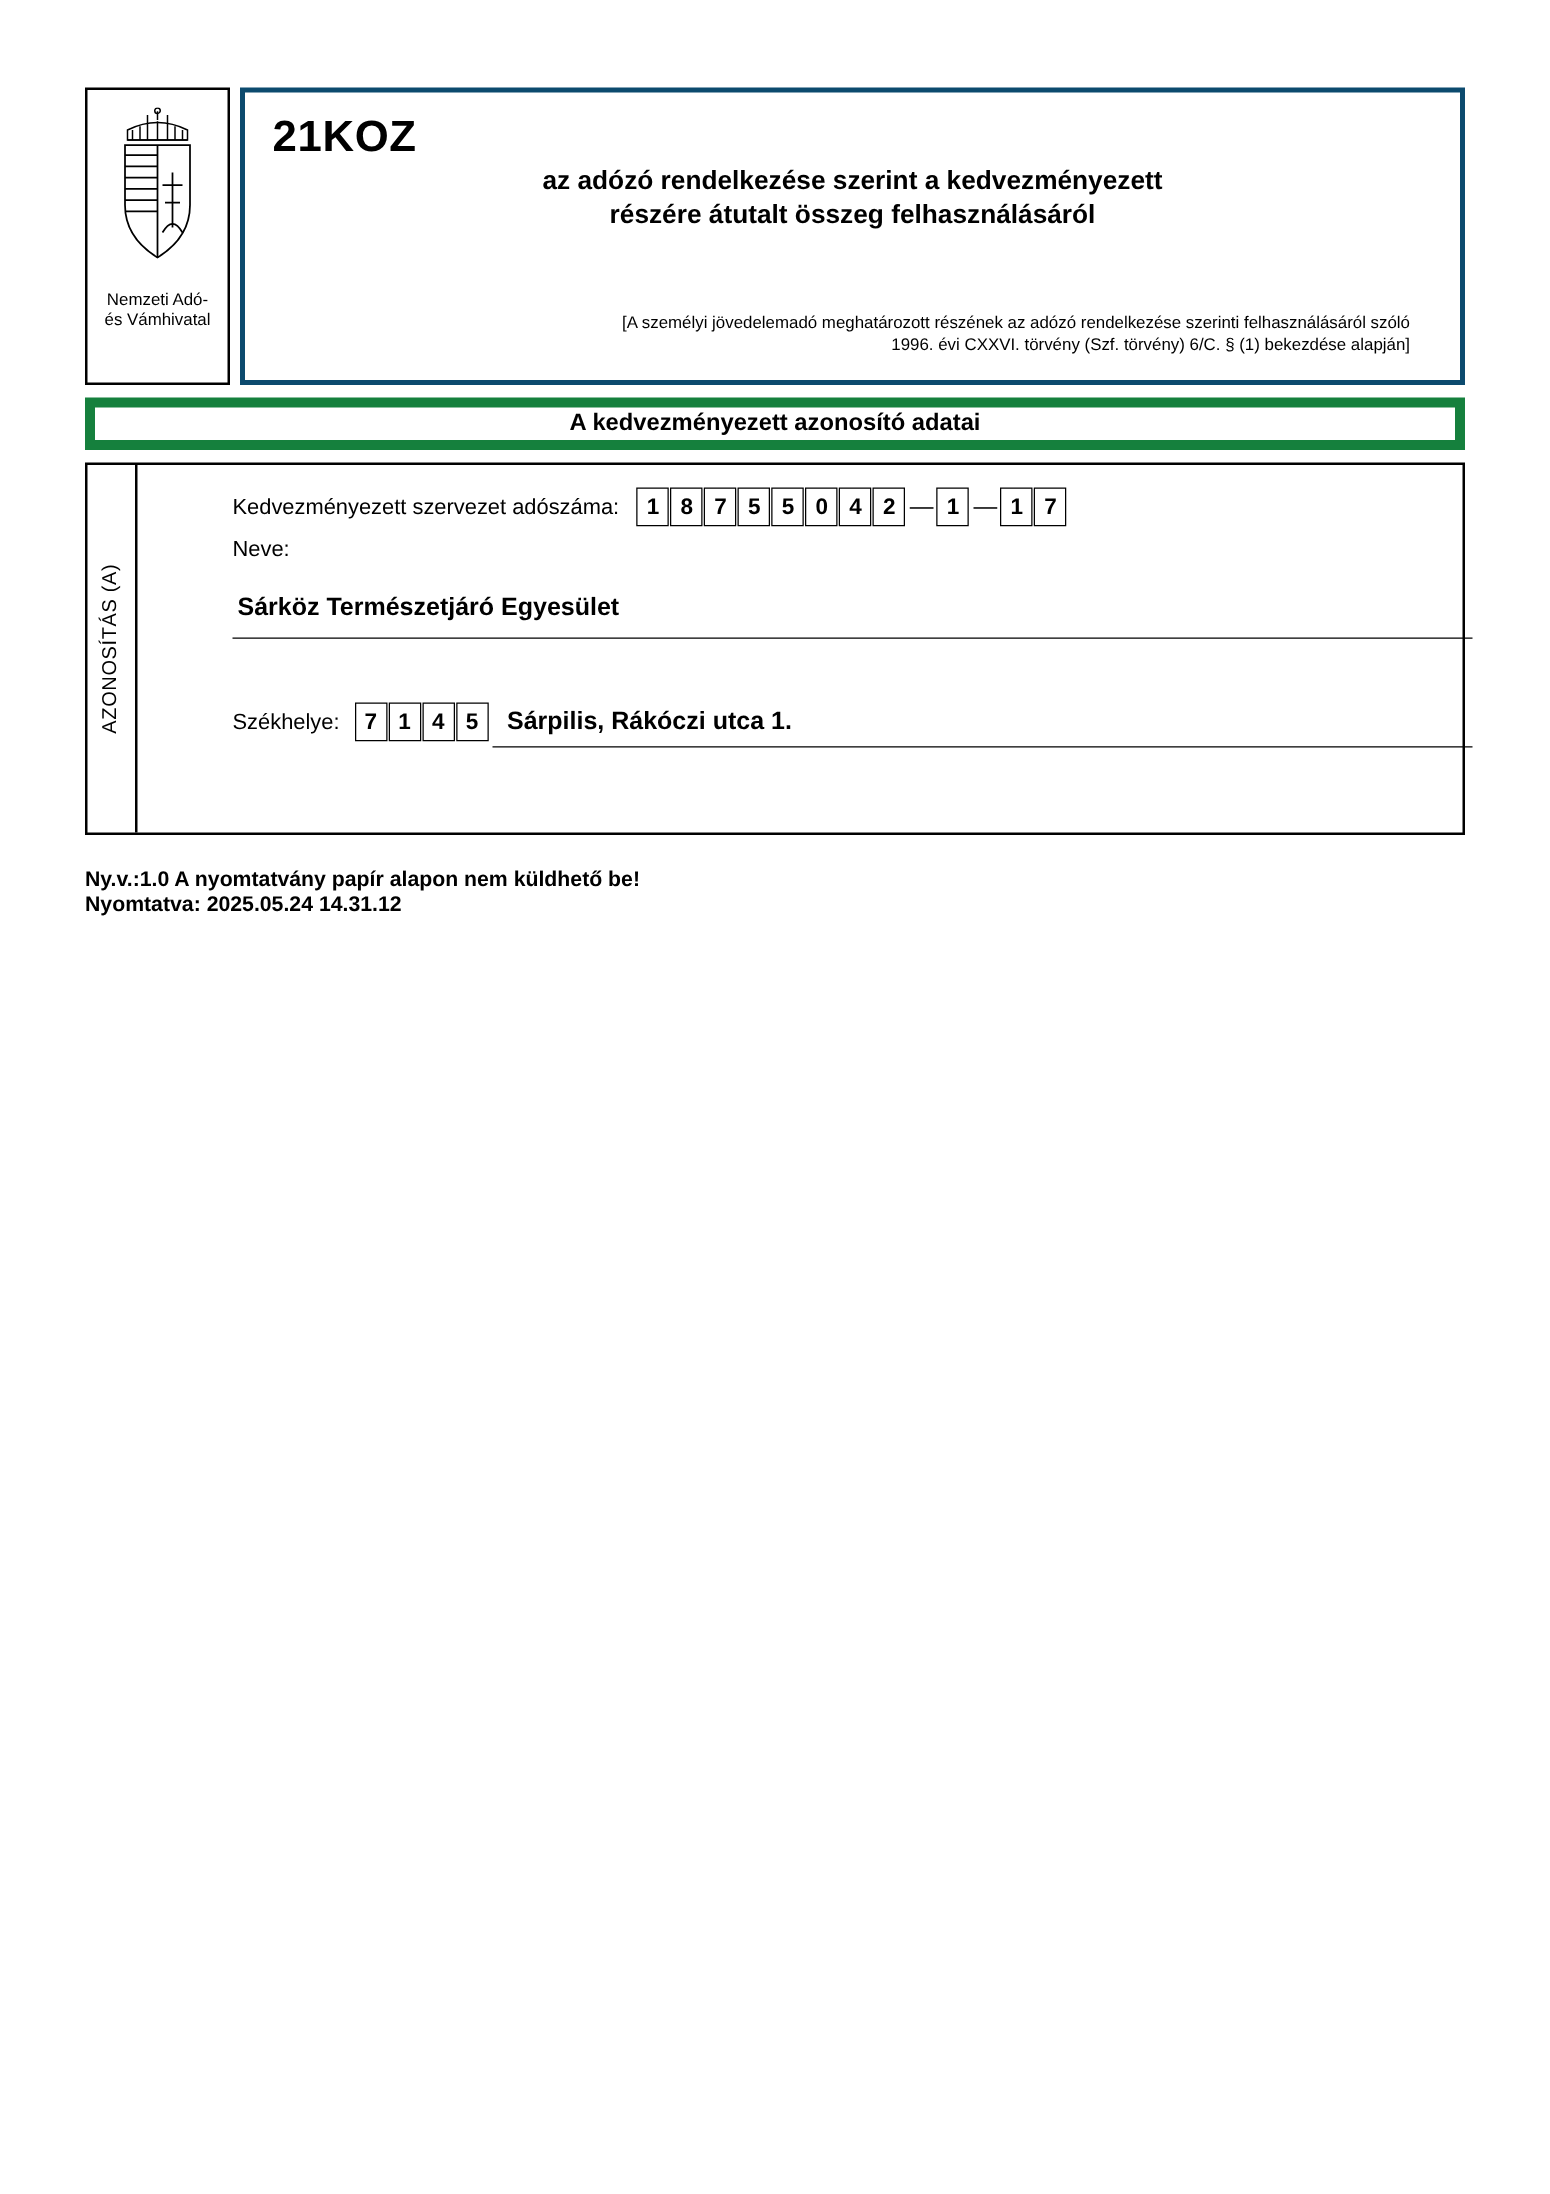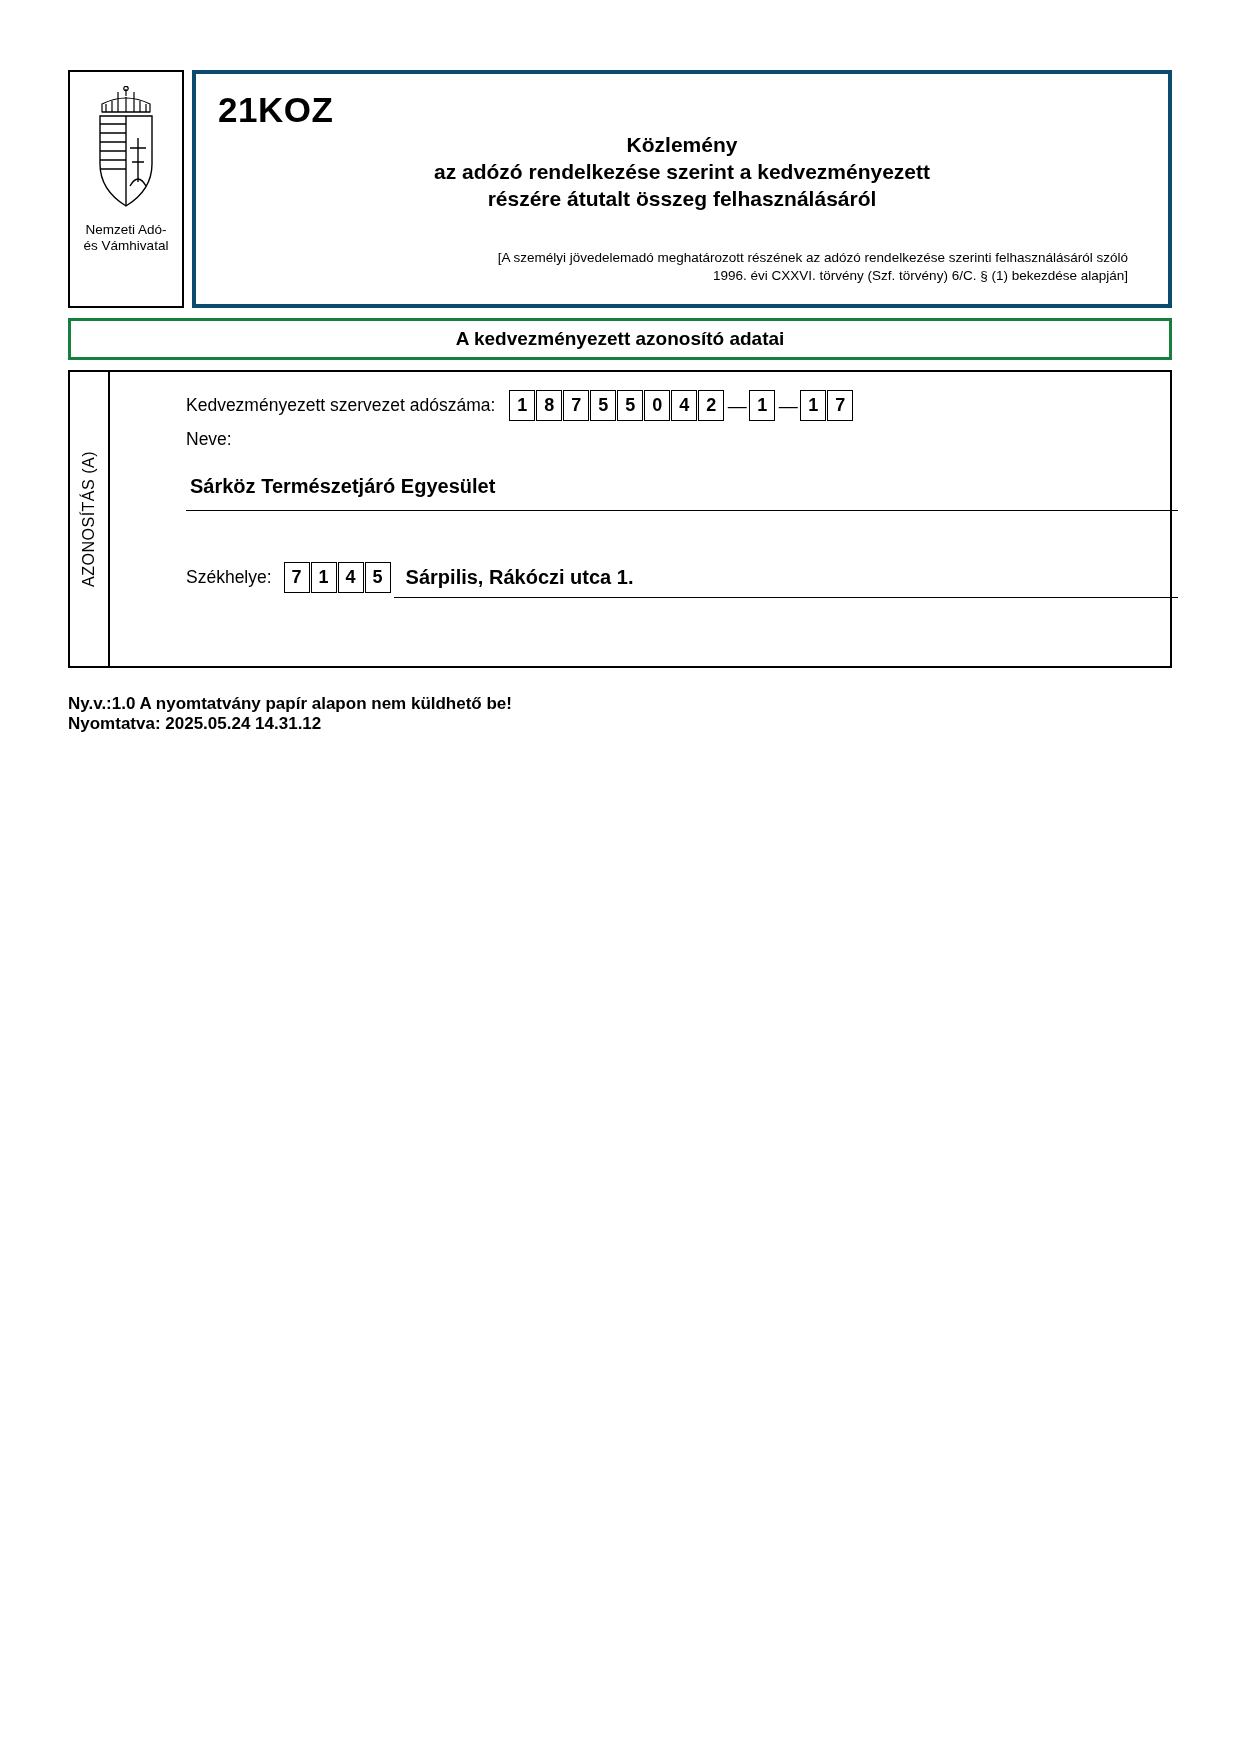--- a/index.html
+++ b/index.html
@@ -40,21 +40,21 @@
     flex-direction: column;
     align-items: center;
     justify-content: flex-start;
     padding-top: 14px;
   }
   .coat {
     width: 76px;
     height: 126px;
   }
   .logo-caption {
-    margin-top: 10px;
+    margin-top: 20px;
     font-size: 13.5px;
     line-height: 1.18;
     text-align: center;
   }
   .title-box {
     flex: 1;
     margin-left: 8px;
     border: 4px solid #0c4a6e;
     box-sizing: border-box;
     position: relative;
@@ -88,21 +88,21 @@
     line-height: 1.3;
   }
 
   
   .section-bar {
     position: absolute;
     left: 68px;
     top: 318px;
     width: 1104px;
     height: 42px;
-    border: 3px solid #15803d;
+    border: 8px solid #15803d;
     box-sizing: border-box;
     display: flex;
     align-items: center;
     justify-content: center;
     font-size: 19px;
     font-weight: bold;
   }
 
   
   .ident-block {
@@ -258,21 +258,20 @@
       </svg>
       <div class="logo-caption">
         <div>Nemzeti Adó-</div>
         <div>és Vámhivatal</div>
       </div>
     </div>
 
     <div class="title-box">
       <div class="form-code">21KOZ</div>
       <div class="title-center">
-        <div>Közlemény</div>
         <div>az adózó rendelkezése szerint a kedvezményezett</div>
         <div>részére átutalt összeg felhasználásáról</div>
       </div>
       <div class="legal-note">
         <div>[A személyi jövedelemadó meghatározott részének az adózó rendelkezése szerinti felhasználásáról szóló</div>
         <div>1996. évi CXXVI. törvény (Szf. törvény) 6/C. § (1) bekezdése alapján]</div>
       </div>
     </div>
   </div>
 

